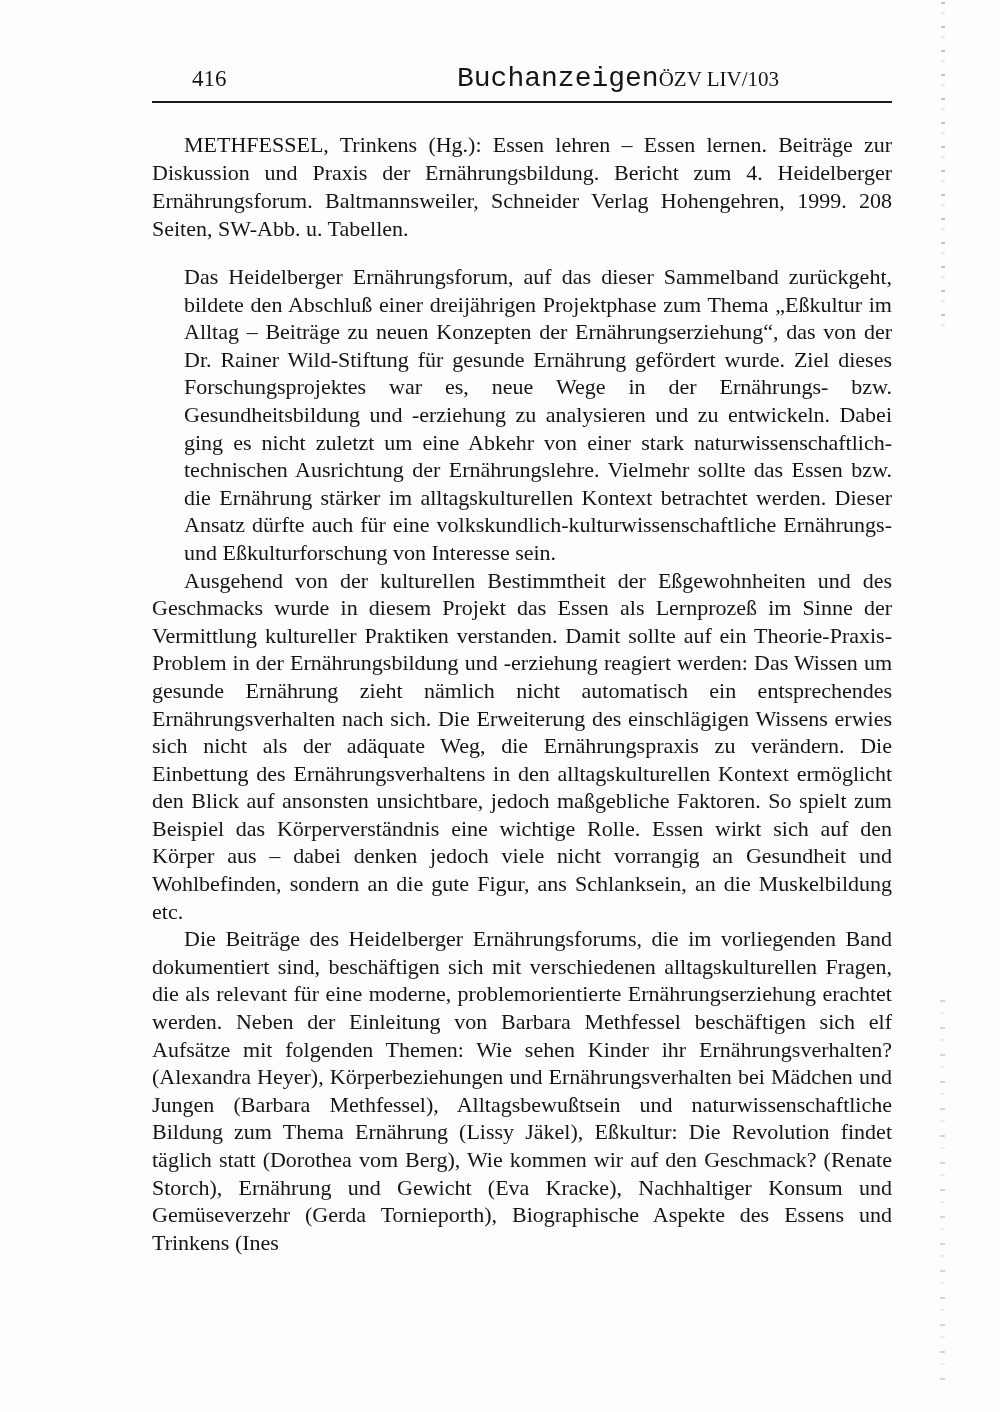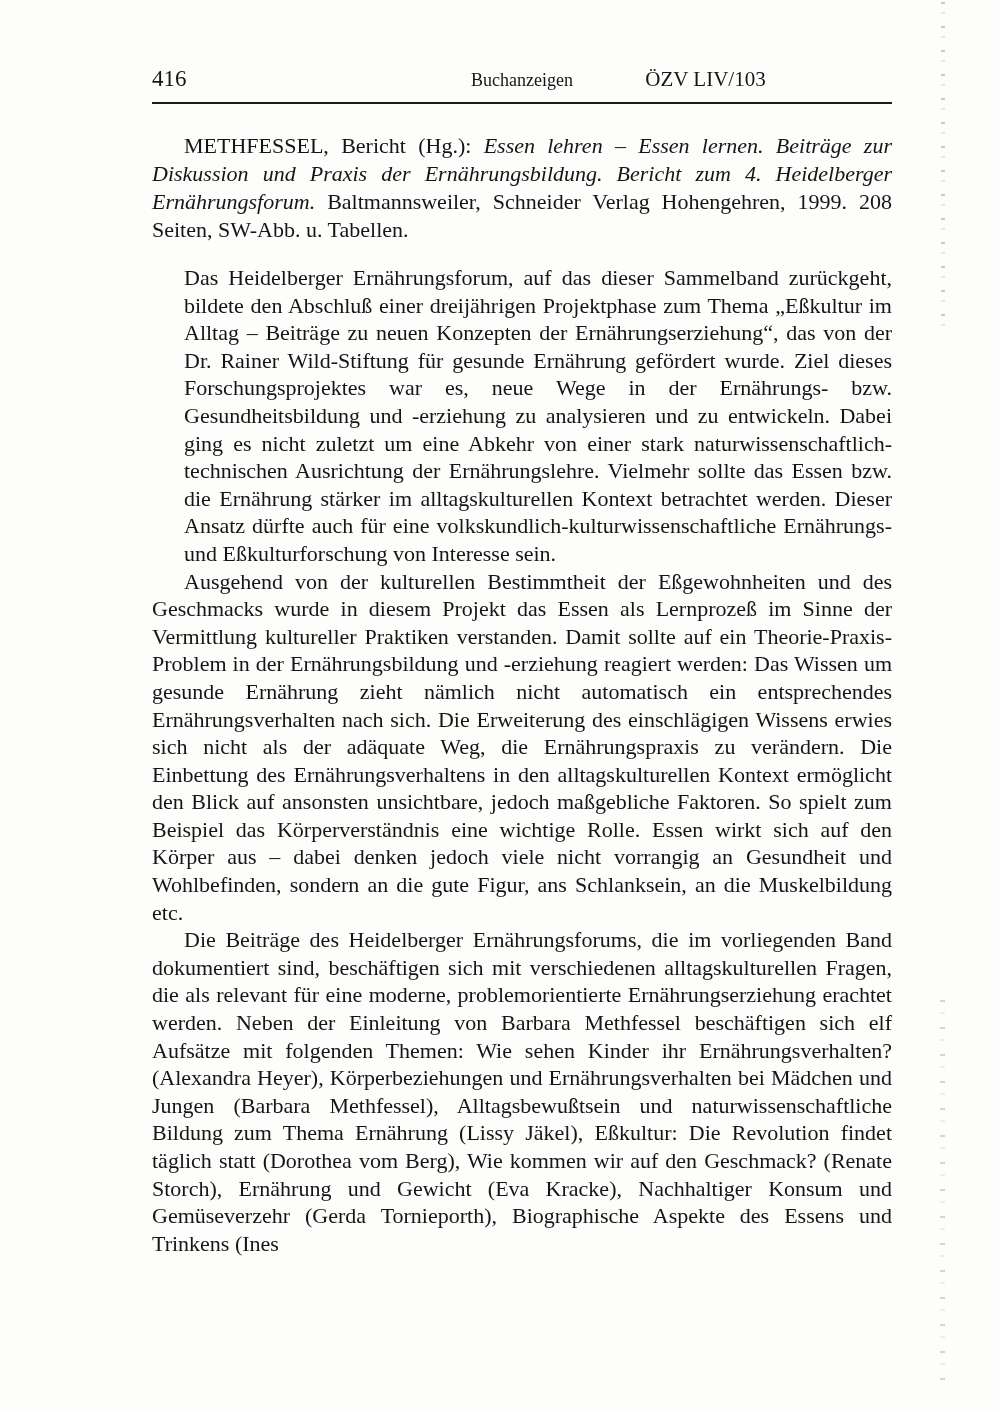--- a/index.html
+++ b/index.html
@@ -20,37 +20,38 @@
     position: absolute;
     left: 152px;
     top: 66px;
     width: 740px;
   }
   .running-head {
     display: flex;
     align-items: baseline;
     font-size: 22px;
     line-height: 26px;
+    margin-left: 40px;
   }
   .running-head .left  { flex: 1; text-align: left;  font-size: 23px; }
-  .running-head .mid   { flex: 1; text-align: center; font-size: 18px; }
+  .running-head .mid   { flex: 1; text-align: right; font-size: 28px; font-family: Liberation Mono, monospace; }
   .running-head .right { flex: 1; text-align: left;  font-size: 21px; }
   .head-rule {
     border: none;
     border-top: 2.5px solid #1c1c1c;
     margin: 9px 0 0 0;
   }
   .bib-entry {
     margin: 28px 0 0 0;
     font-size: 22px;
     line-height: 28px;
     text-align: justify;
     text-indent: 32px;
   }
-  .bib-entry .italic { font-style: italic; }
+  .bib-entry .italic { }
   .review-body {
     margin-top: 20px;
   }
   .review-body p {
     margin: 0;
     font-size: 22px;
     line-height: 27.6px;
     text-align: justify;
     text-indent: 32px;
     hyphens: auto;
@@ -92,21 +93,21 @@
   <div class="content">
 
     <div class="running-head">
       <span class="left">416</span>
       <span class="mid">Buchanzeigen</span>
       <span class="right">ÖZV LIV/103</span>
     </div>
 
     <hr class="head-rule">
 
-    <p class="bib-entry"><span>METHFESSEL, Bericht (Hg.): </span><span class="italic">Essen lehren – Essen lernen. Beiträge zur Diskussion und Praxis der Ernährungsbildung. Bericht zum 4. Heidelberger Ernährungsforum.</span><span> Baltmannsweiler, Schneider Verlag Hohengehren, 1999. 208 Seiten, SW-Abb. u. Tabellen.</span></p>
+    <p class="bib-entry"><span>METHFESSEL, Trinkens (Hg.): </span><span class="italic">Essen lehren – Essen lernen. Beiträge zur Diskussion und Praxis der Ernährungsbildung. Bericht zum 4. Heidelberger Ernährungsforum.</span><span> Baltmannsweiler, Schneider Verlag Hohengehren, 1999. 208 Seiten, SW-Abb. u. Tabellen.</span></p>
 
     <div class="review-body">
       <p class="no-indent">Das Heidelberger Ernährungsforum, auf das dieser Sammelband zurückgeht, bildete den Abschluß einer dreijährigen Projektphase zum Thema „Eßkultur im Alltag – Beiträge zu neuen Konzepten der Ernährungserziehung“, das von der Dr. Rainer Wild-Stiftung für gesunde Ernährung gefördert wurde. Ziel dieses Forschungsprojektes war es, neue Wege in der Ernährungs- bzw. Gesundheitsbildung und -erziehung zu analysieren und zu entwickeln. Dabei ging es nicht zuletzt um eine Abkehr von einer stark naturwissenschaftlich-technischen Ausrichtung der Ernährungslehre. Vielmehr sollte das Essen bzw. die Ernährung stärker im alltagskulturellen Kontext betrachtet werden. Dieser Ansatz dürfte auch für eine volkskundlich-kulturwissenschaftliche Ernährungs- und Eßkulturforschung von Interesse sein.</p>
       <p>Ausgehend von der kulturellen Bestimmtheit der Eßgewohnheiten und des Geschmacks wurde in diesem Projekt das Essen als Lernprozeß im Sinne der Vermittlung kultureller Praktiken verstanden. Damit sollte auf ein Theorie-Praxis-Problem in der Ernährungsbildung und -erziehung reagiert werden: Das Wissen um gesunde Ernährung zieht nämlich nicht automatisch ein entsprechendes Ernährungsverhalten nach sich. Die Erweiterung des einschlägigen Wissens erwies sich nicht als der adäquate Weg, die Ernährungspraxis zu verändern. Die Einbettung des Ernährungsverhaltens in den alltagskulturellen Kontext ermöglicht den Blick auf ansonsten unsichtbare, jedoch maßgebliche Faktoren. So spielt zum Beispiel das Körperverständnis eine wichtige Rolle. Essen wirkt sich auf den Körper aus – dabei denken jedoch viele nicht vorrangig an Gesundheit und Wohlbefinden, sondern an die gute Figur, ans Schlanksein, an die Muskelbildung etc.</p>
       <p>Die Beiträge des Heidelberger Ernährungsforums, die im vorliegenden Band dokumentiert sind, beschäftigen sich mit verschiedenen alltagskulturellen Fragen, die als relevant für eine moderne, problemorientierte Ernährungserziehung erachtet werden. Neben der Einleitung von Barbara Methfessel beschäftigen sich elf Aufsätze mit folgenden Themen: Wie sehen Kinder ihr Ernährungsverhalten? (Alexandra Heyer), Körperbeziehungen und Ernährungsverhalten bei Mädchen und Jungen (Barbara Methfessel), Alltagsbewußtsein und naturwissenschaftliche Bildung zum Thema Ernährung (Lissy Jäkel), Eßkultur: Die Revolution findet täglich statt (Dorothea vom Berg), Wie kommen wir auf den Geschmack? (Renate Storch), Ernährung und Gewicht (Eva Kracke), Nachhaltiger Konsum und Gemüseverzehr (Gerda Tornieporth), Biographische Aspekte des Essens und Trinkens (Ines</p>
     </div>
 
   </div>
 
   <div class="noise-strip-top"></div>

